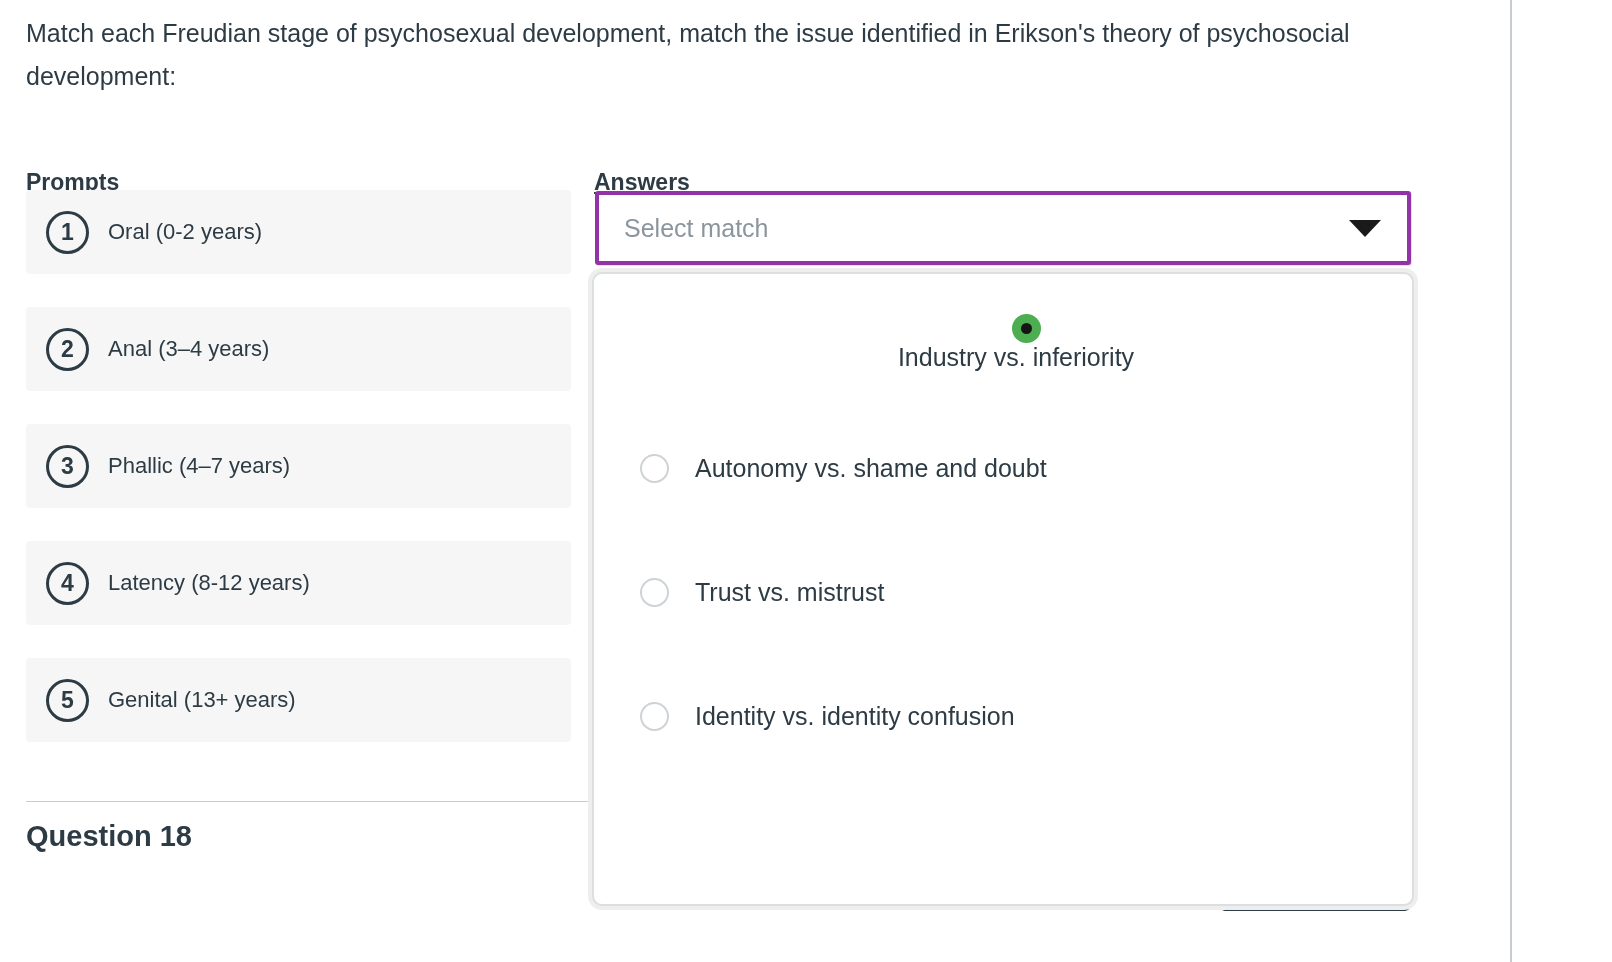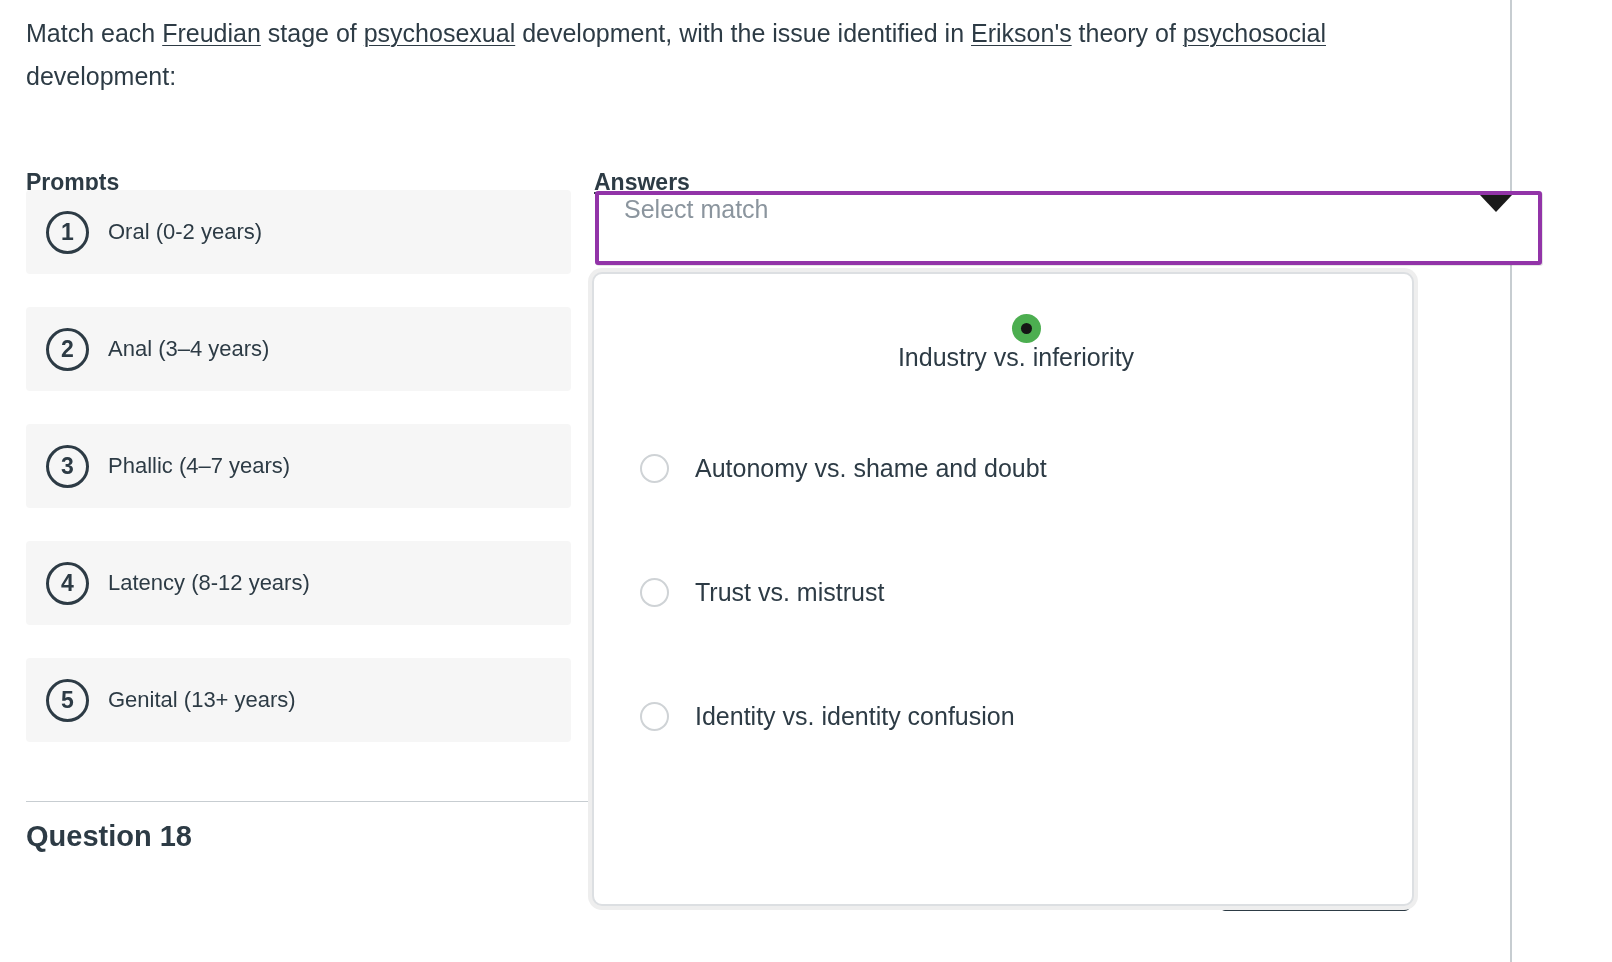--- a/index.html
+++ b/index.html
@@ -32,21 +32,20 @@
     position: absolute;
     left: 26px;
     top: 12px;
     width: 1330px;
     font-size: 25px;
     line-height: 43px;
     color: #2d3b45;
     font-weight: 400;
   }
   .stem .u {
-    text-decoration: underline;
     text-decoration-thickness: 1px;
     text-underline-offset: 3px;
     text-decoration-color: #2d3b45;
   }
 
   
   .col-head {
     position: absolute;
     font-size: 23px;
     font-weight: 700;
@@ -125,28 +124,28 @@
     border-radius: 5px;
     background: #ffffff;
     box-sizing: border-box;
   }
 
   
   .select-box {
     position: absolute;
     left: 595px;
     top: 191px;
-    width: 947px;
+    width: 816px;
     height: 74px;
     box-sizing: border-box;
     background: #ffffff;
     border: 4px solid #9234a8;
     border-radius: 3px;
     display: flex;
-    align-items: flex-start;
+    align-items: center;
     box-shadow: 1px 1px 0 0 rgba(0,0,0,0.10);
   }
   .select-placeholder {
     margin-left: 25px;
     font-size: 25px;
     color: #8b959e;
     flex: 1 1 auto;
   }
   .select-caret {
     margin-right: 26px;
@@ -211,21 +210,21 @@
     font-size: 25px;
     color: #2d3b45;
     white-space: nowrap;
   }
 </style>
 </head>
 <body>
 
 <div class="right-rule"></div>
 
-<div class="stem" id="stem"><span>Match each </span><span class="u">Freudian</span><span> stage of </span><span class="u">psychosexual</span><span> development, with the issue identified in </span><span class="u">Erikson's</span><span> theory of </span><span class="u">psychosocial</span><span> development:</span></div>
+<div class="stem" id="stem"><span>Match each </span><span class="u">Freudian</span><span> stage of </span><span class="u">psychosexual</span><span> development, match the issue identified in </span><span class="u">Erikson's</span><span> theory of </span><span class="u">psychosocial</span><span> development:</span></div>
 
 <div class="col-head prompts">Prompts</div>
 <div class="col-head answers">Answers</div>
 
 <div class="prompts-col" id="prompts-col">
     <div class="prompt-row">
       <div class="prompt-num">1</div>
       <div class="prompt-label">Oral (0-2 years)</div>
     </div>
     <div class="prompt-row">

